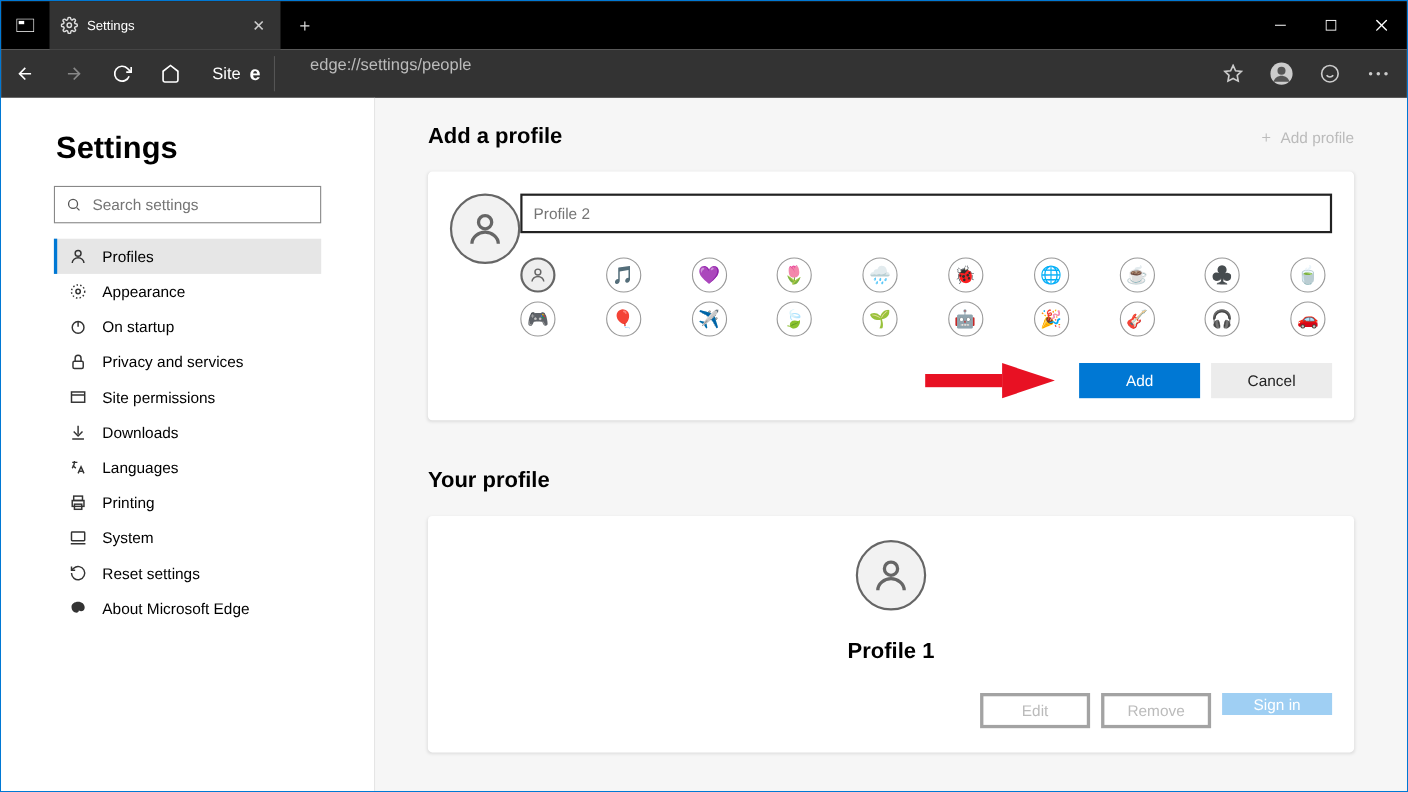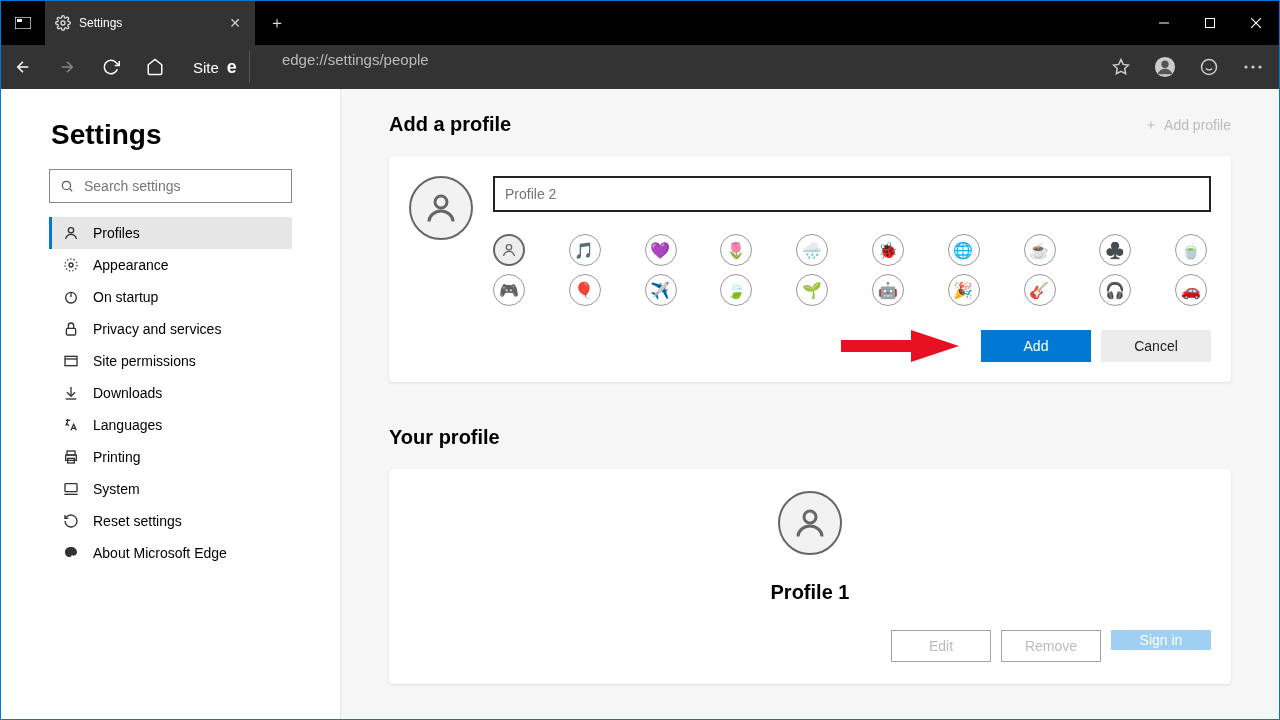--- a/index.html
+++ b/index.html
@@ -35,37 +35,37 @@
   .nav li { display:flex; align-items:center; height:32px; padding:0 12px; font-size:14px; cursor:pointer; position:relative; }
   .nav li .icon { width:20px; margin-right:12px; display:flex; align-items:center; justify-content:center; }
   .nav li.active { background:#e6e6e6; font-weight:400; }
   .nav li.active::before { content:""; position:absolute; left:0; top:0; bottom:0; width:3px; background:#0078d4; }
   
   .main { flex:1; padding:24px 48px 0 48px; overflow:auto; }
   .hdr-row { display:flex; align-items:center; margin-bottom:20px; }
   .hdr-row h2 { font-size:20px; font-weight:600; margin:0; }
   .add-prof-link { margin-left:auto; color:#bbb; font-size:14px; display:flex; align-items:center; gap:6px; }
   .card { background:#fff; border-radius:4px; box-shadow:0 1px 3px rgba(0,0,0,.1); padding:20px; margin-bottom:44px; }
-  .profile-row { display:flex; align-items:flex-start; gap:20px; }
+  .profile-row { display:flex; align-items:flex-start; }
   .avatar-lg { width:64px; height:64px; border-radius:50%; border:2px solid #666; background:#f2f2f2; display:flex; align-items:center; justify-content:center; flex-shrink:0; }
   .name-col { flex:1; }
   .name-input { width:100%; height:36px; border:2px solid #222; font-size:14px; padding:0 10px; outline:none; }
   .picker { display:grid; grid-template-columns:repeat(10, 1fr); gap:8px 40px; margin-top:22px; }
   .picker .opt { width:32px; height:32px; border-radius:50%; border:1px solid #999; background:#fff; display:flex; align-items:center; justify-content:center; cursor:pointer; }
   .picker .opt.sel { border:2px solid #666; background:#eee; }
   .btn-row { display:flex; justify-content:flex-end; gap:10px; margin-top:24px; align-items:center; position:relative; }
   .btn { min-width:110px; height:32px; border:none; font-size:14px; cursor:pointer; }
   .btn.primary { background:#0078d4; color:#fff; }
   .btn.secondary { background:#ececec; color:#222; }
   .arrow { width:120px; height:32px; display:flex; align-items:center; margin-right:10px; }
   .your-h2 { font-size:20px; font-weight:600; margin:0 0 20px 0; }
   .profile-card { background:#fff; border-radius:4px; box-shadow:0 1px 3px rgba(0,0,0,.1); padding:22px 20px; display:flex; align-items:center; gap:26px;flex-direction:column; }
   .profile-name { font-size:20px; font-weight:600; }
   .profile-actions { margin-left:auto; display:flex; gap:10px; }
-  .ghost { min-width:100px; height:32px; background:#fff; border:1px solid #a3a3a3; color:#bbb; font-size:14px; }
+  .ghost { min-width:100px; height:32px; background:#fff; border:3px solid #a3a3a3; color:#bbb; font-size:14px; }
   .signin { min-width:100px; height:20px; background:#9fcff3; color:#fff; border:none; font-size:14px; }
   svg { display:block; }
 </style>
 </head>
 <body>
 
 <div class="outer">
 
   <div class="titlebar">
     <div class="tab-region">

